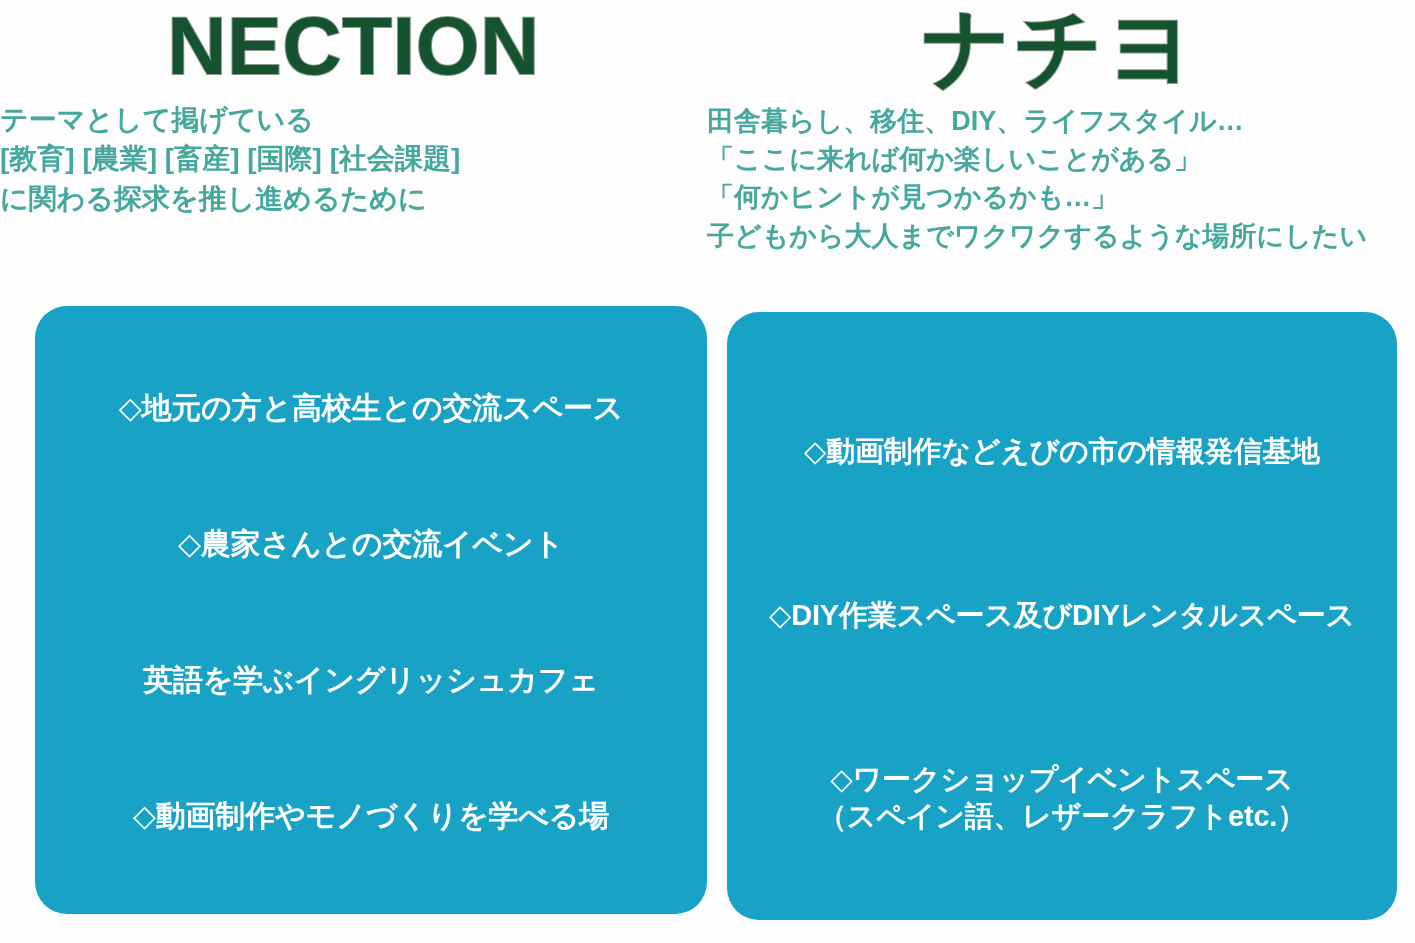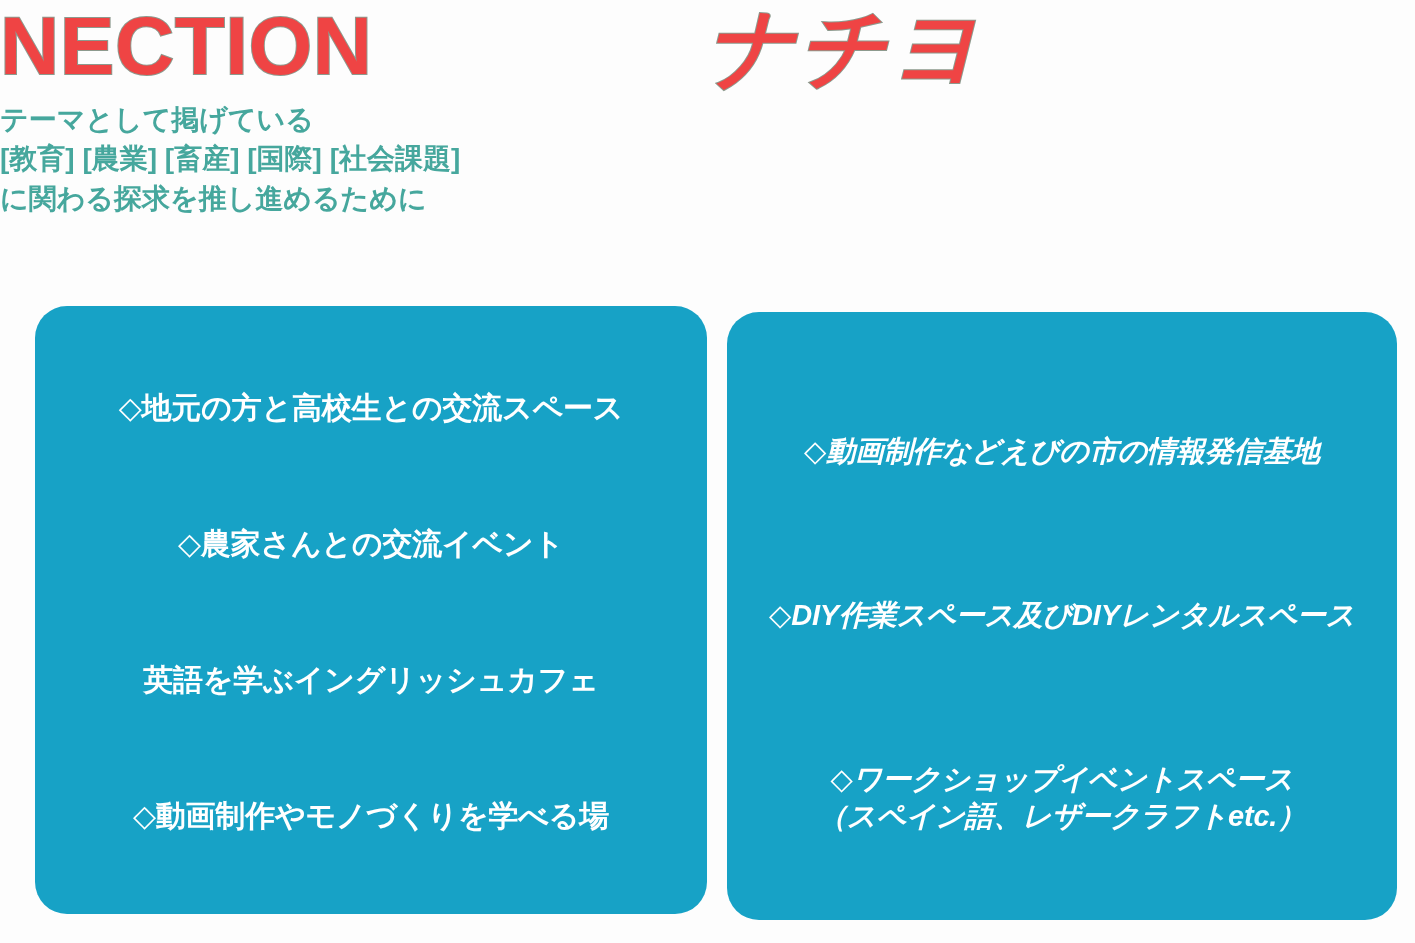--- a/index.html
+++ b/index.html
@@ -26,35 +26,36 @@
 
   .column {
     position: relative;
     width: 707px;
     height: 943px;
     display: flex;
     flex-direction: column;
     box-sizing: border-box;
   }
   .column.left  { padding: 0 0 0 0; }
-  .column.right { width: 708px; font-style: italic; }
+  .column.right { width: 708px; }
 
   
   .col-header {
     box-sizing: border-box;
     width: 100%;
     padding-top: 4px;
   }
 
   .brand-title {
+    text-align: center;
     font-weight: 800;
     font-size: 82px;
     line-height: 1.02;
     letter-spacing: 0.5px;
-    color: #ef4444;
+    color: #14532d;
     -webkit-text-stroke: 2px #8d9a8e;
     paint-order: stroke fill;
     margin: 0;
     padding: 0;
     white-space: nowrap;
   }
   .brand-title.jp {
     font-size: 86px;
     letter-spacing: 4px;
   }
@@ -137,20 +138,26 @@
       </div>
       <div class="bullet">
         <span class="ln">◇動画制作やモノづくりを学べる場</span>
       </div>
     </div>
   </div>
 
   <div class="column right">
     <div class="col-header">
       <div class="brand-title jp">ナチヨ</div>
+      <div class="tagline right-tag">
+        <span class="tl">田舎暮らし、移住、DIY、ライフスタイル…</span>
+        <span class="tl">「ここに来れば何か楽しいことがある」</span>
+        <span class="tl">「何かヒントが見つかるかも…」</span>
+        <span class="tl">子どもから大人までワクワクするような場所にしたい</span>
+      </div>
     </div>
 
     <div class="card right-card">
       <div class="bullet">
         <span class="ln">◇動画制作などえびの市の情報発信基地</span>
       </div>
       <div class="bullet">
         <span class="ln">◇DIY作業スペース及びDIYレンタルスペース</span>
       </div>
       <div class="bullet">

